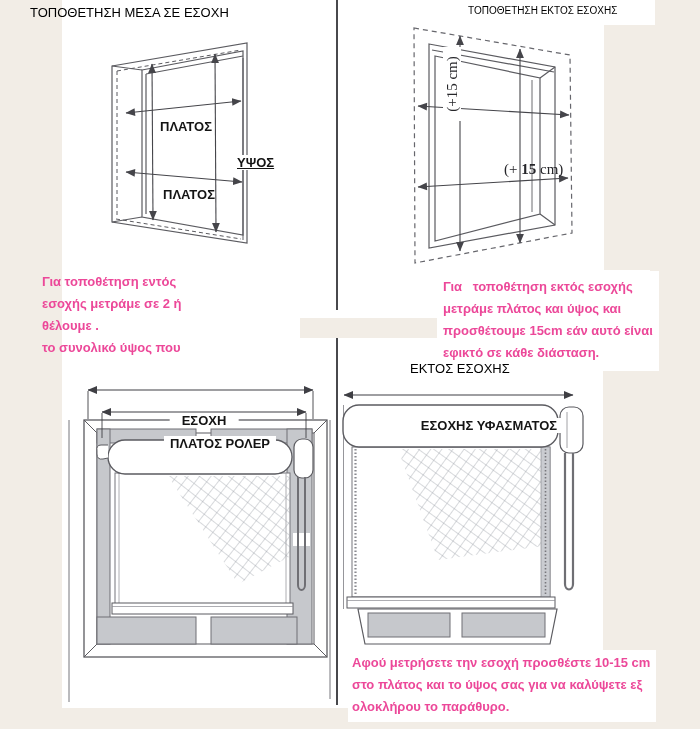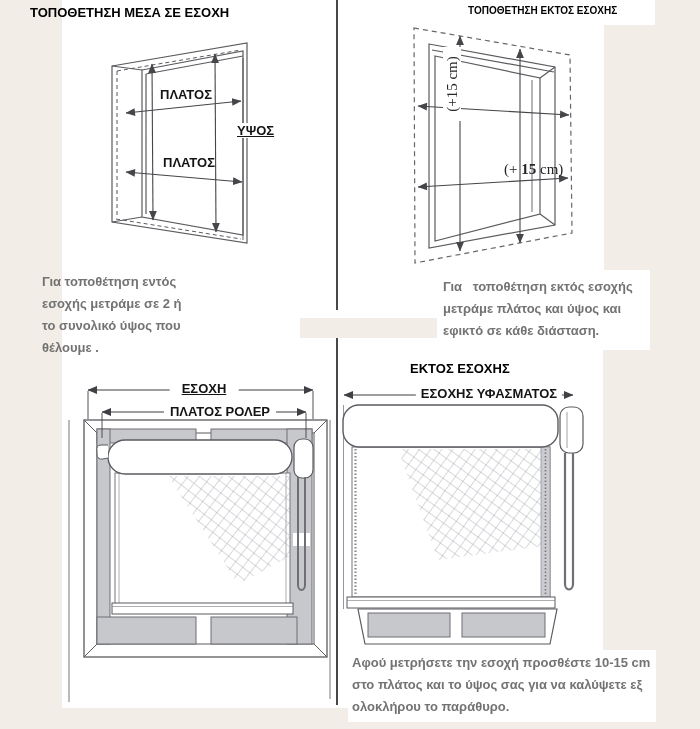--- a/index.html
+++ b/index.html
@@ -1,25 +1,25 @@
 <!DOCTYPE html>
 <html><head>
 <meta charset="utf-8">
 <style>
   html,body{margin:0;padding:0;background:#fff;}
   .page{position:relative;width:700px;height:729px;background:#ffffff;overflow:hidden;
         font-family:"Liberation Sans",sans-serif;}
   .beige{position:absolute;background:#f2ede6;}
   .divider{position:absolute;left:336px;width:2px;background:#48484c;}
   svg{position:absolute;overflow:visible;}
-  .title{position:absolute;font-weight:700;font-size:13px;color:#000;white-space:pre;}
-  .dimlabel{position:absolute;font-weight:700;font-size:13px;color:#141414;white-space:pre;}
+  .title{position:absolute;font-weight:400;font-size:13px;color:#000;white-space:pre;}
+  .dimlabel{position:absolute;font-weight:700;font-size:13px;color:#141414;white-space:pre;margin-top:32px;}
   .ctr{transform:translateX(-50%);}
   .wbg{background:#ffffff;}
-  .caption{position:absolute;font-weight:700;font-size:13px;line-height:22px;color:#737373;}
+  .caption{position:absolute;font-weight:700;font-size:13px;line-height:22px;color:#ec4899;}
   .caption div{white-space:pre;}
   .serif{position:absolute;font-family:"Liberation Serif",serif;font-size:15px;color:#26262a;white-space:pre;}
   .rot{transform:rotate(-90deg);text-align:center;}
 </style>
 </head>
 <body>
 
 <div class="page">
 
   <div class="beige" style="left:0;top:0;width:62px;height:708px;"></div>
@@ -57,22 +57,22 @@
       <line x1="215" y1="54" x2="216" y2="232" marker-start="url(#aS1)" marker-end="url(#aE1)"></line>
     </g>
   </svg>
   <div class="title" style="left:30px;top:5px;">ΤΟΠΟΘΕΤΗΣΗ ΜΕΣΑ ΣΕ ΕΣΟΧΗ</div>
   <div class="dimlabel" style="left:160px;top:87px;">ΠΛΑΤΟΣ</div>
   <div class="dimlabel wbg" style="left:235px;top:123px;padding:0 2px;text-decoration:underline;">ΥΨΟΣ</div>
   <div class="dimlabel" style="left:163px;top:155px;">ΠΛΑΤΟΣ</div>
   <div class="caption" style="left:42px;top:271px;">
     <div>Για τοποθέτηση εντός</div>
     <div>εσοχής μετράμε σε 2 ή</div>
+    <div>θέλουμε .</div>
     <div>το συνολικό ύψος που</div>
-    <div>θέλουμε .</div>
   </div>
 
   <svg style="left:345px;top:15px;" width="300" height="265" viewBox="345 15 300 265">
     <defs>
       <marker id="aE2" markerWidth="11" markerHeight="9" refX="9" refY="4.5" orient="auto" markerUnits="userSpaceOnUse">
         <path d="M0,0.6 L9.5,4.5 L0,8.4 Z" fill="#45454a"></path>
         </marker>
       <marker id="aS2" markerWidth="11" markerHeight="9" refX="0.5" refY="4.5" orient="auto" markerUnits="userSpaceOnUse">
         <path d="M9.5,0.6 L0,4.5 L9.5,8.4 Z" fill="#45454a"></path>
         </marker>
@@ -93,20 +93,21 @@
       <line x1="418" y1="106" x2="569" y2="115" marker-start="url(#aS2)" marker-end="url(#aE2)"></line>
       <line x1="418" y1="187" x2="568" y2="178" marker-start="url(#aS2)" marker-end="url(#aE2)"></line>
     </g>
   </svg>
   <div class="title" style="left:468px;top:5px;font-size:10px;">ΤΟΠΟΘΕΤΗΣΗ ΕΚΤΟΣ ΕΣΟΧΗΣ</div>
   <div class="serif rot wbg" style="left:415px;top:75px;width:74px;height:18px;line-height:18px;">(+15 cm)</div>
   <div class="serif" style="left:504px;top:161px;"><span>(+ </span><b>15</b><span> cm)</span></div>
   <div class="caption wbg" style="left:437px;top:271px;padding:5px 6px 7px 6px;">
     <div>Για   τοποθέτηση εκτός εσοχής</div>
     <div>μετράμε πλάτος και ύψος και</div>
+    <div>προσθέτουμε 15cm εάν αυτό είναι</div>
     <div>εφικτό σε κάθε διάσταση.</div>
   </div>
 
   <svg style="left:62px;top:378px;" width="273" height="330" viewBox="62 378 273 330">
     <defs>
       <marker id="aE3" markerWidth="11" markerHeight="9" refX="9" refY="4.5" orient="auto" markerUnits="userSpaceOnUse">
         <path d="M0,0.6 L9.5,4.5 L0,8.4 Z" fill="#3f3f44"></path>
         </marker>
       <marker id="aS3" markerWidth="11" markerHeight="9" refX="0.5" refY="4.5" orient="auto" markerUnits="userSpaceOnUse">
         <path d="M9.5,0.6 L0,4.5 L9.5,8.4 Z" fill="#3f3f44"></path>
@@ -137,21 +138,21 @@
     <path d="M108,445 L101,445 Q96,445 97,451 L97,454 Q97,460 103,459 L108,458" fill="#ffffff" stroke="#5b5b60" stroke-width="1"></path>
     <rect x="294" y="439" width="19" height="39" rx="8" fill="#ffffff" stroke="#5b5b60" stroke-width="1.2"></rect>
     <path d="M298,477 L298,585 a3.5,5 0 0 0 7,0 L305,477" fill="none" stroke="#6f6f74" stroke-width="2"></path>
     <g stroke="#3f3f44" stroke-width="1.1" fill="none">
       <line x1="88" y1="390" x2="313" y2="390" marker-start="url(#aS3)" marker-end="url(#aE3)"></line>
       <path d="M88,391 L88,419 M313,391 L313,419" stroke-width="0.9"></path>
       <line x1="102" y1="412" x2="306" y2="412" marker-start="url(#aS3)" marker-end="url(#aE3)"></line>
       <path d="M102,413 L102,438 M306,413 L306,438" stroke-width="0.9"></path>
     </g>
   </svg>
-  <div class="dimlabel wbg ctr" style="left:204px;top:381px;padding:0 12px;text-decoration:underline;">ΕΣΟΧΗ</div>
+  <div class="dimlabel wbg ctr" style="left:204px;top:381px;padding:0 12px;">ΕΣΟΧΗ</div>
   <div class="dimlabel wbg ctr" style="left:220px;top:404px;padding:0 6px;">ΠΛΑΤΟΣ ΡΟΛΕΡ</div>
 
   <svg style="left:340px;top:385px;" width="312" height="265" viewBox="340 385 312 265">
     <defs>
       <marker id="aE4" markerWidth="11" markerHeight="9" refX="9" refY="4.5" orient="auto" markerUnits="userSpaceOnUse">
         <path d="M0,0.6 L9.5,4.5 L0,8.4 Z" fill="#3f3f44"></path>
         </marker>
       <marker id="aS4" markerWidth="11" markerHeight="9" refX="0.5" refY="4.5" orient="auto" markerUnits="userSpaceOnUse">
         <path d="M9.5,0.6 L0,4.5 L9.5,8.4 Z" fill="#3f3f44"></path>
         </marker>

